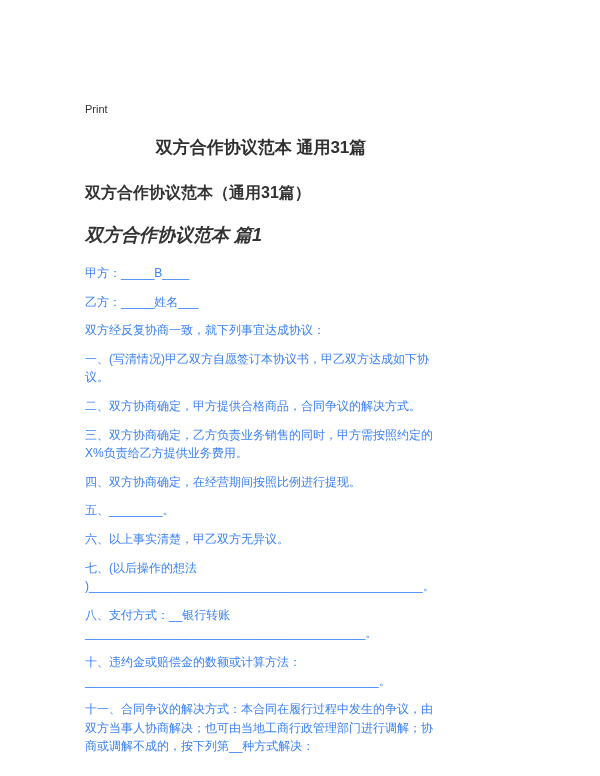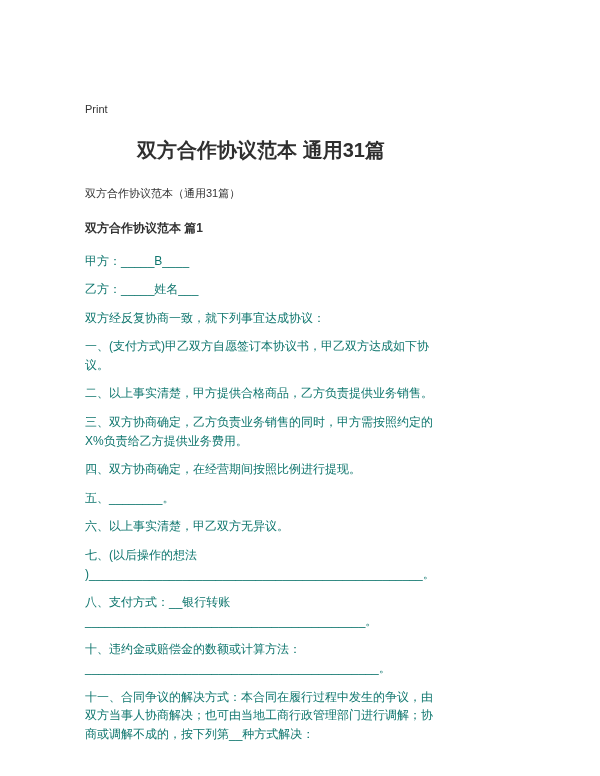--- a/index.html
+++ b/index.html
@@ -19,66 +19,67 @@
     margin-top: 19px;
   }
   .print-link {
     font-size: 11px;
     color: #333333;
     display: inline-block;
     margin-bottom: 10px;
     cursor: pointer;
   }
   .doc-title {
-    font-size: 20px;
+    font-size: 17px;
     font-weight: bold;
     text-align: center;
     color: #2f2f2f;
     margin: 12px 0 22px 0;
     line-height: 1.3;
   }
   .doc-subtitle {
-    font-size: 11px;
-    font-weight: normal;
+    font-size: 16px;
+    font-weight: bold;
     margin: 0 0 17px 0;
     line-height: 1.5;
   }
   .doc-heading {
-    font-size: 12px;
+    font-size: 18px;
     font-weight: bold;
     margin: 0 0 15px 0;
     line-height: 1.5;
+    font-style: italic;
   }
   p.para {
     font-size: 12px;
     line-height: 1.55;
     margin: 0 0 10px 0;
     white-space: pre-wrap;
     word-break: break-all;
-    color: #0f766e;
+    color: #3b82f6;
   }
 </style>
 </head>
 <body>
 
 <div class="page">
 
   <span class="print-link">Print</span>
 
   <h1 class="doc-title">双方合作协议范本 通用31篇</h1>
 
   <div class="doc-subtitle">双方合作协议范本（通用31篇）</div>
 
   <div class="doc-heading">双方合作协议范本 篇1</div>
 
   <p class="para">甲方：_____B____</p>
   <p class="para">乙方：_____姓名___</p>
   <p class="para">双方经反复协商一致，就下列事宜达成协议：</p>
-  <p class="para">一、(支付方式)甲乙双方自愿签订本协议书，甲乙双方达成如下协议。</p>
-  <p class="para">二、以上事实清楚，甲方提供合格商品，乙方负责提供业务销售。</p>
+  <p class="para">一、(写清情况)甲乙双方自愿签订本协议书，甲乙双方达成如下协议。</p>
+  <p class="para">二、双方协商确定，甲方提供合格商品，合同争议的解决方式。</p>
   <p class="para">三、双方协商确定，乙方负责业务销售的同时，甲方需按照约定的X%负责给乙方提供业务费用。</p>
   <p class="para">四、双方协商确定，在经营期间按照比例进行提现。</p>
   <p class="para">五、________。</p>
   <p class="para">六、以上事实清楚，甲乙双方无异议。</p>
   <p class="para">七、(以后操作的想法
 )__________________________________________________。</p>
   <p class="para">八、支付方式：__银行转账
 __________________________________________。</p>
   <p class="para">十、违约金或赔偿金的数额或计算方法：
 ____________________________________________。</p>

